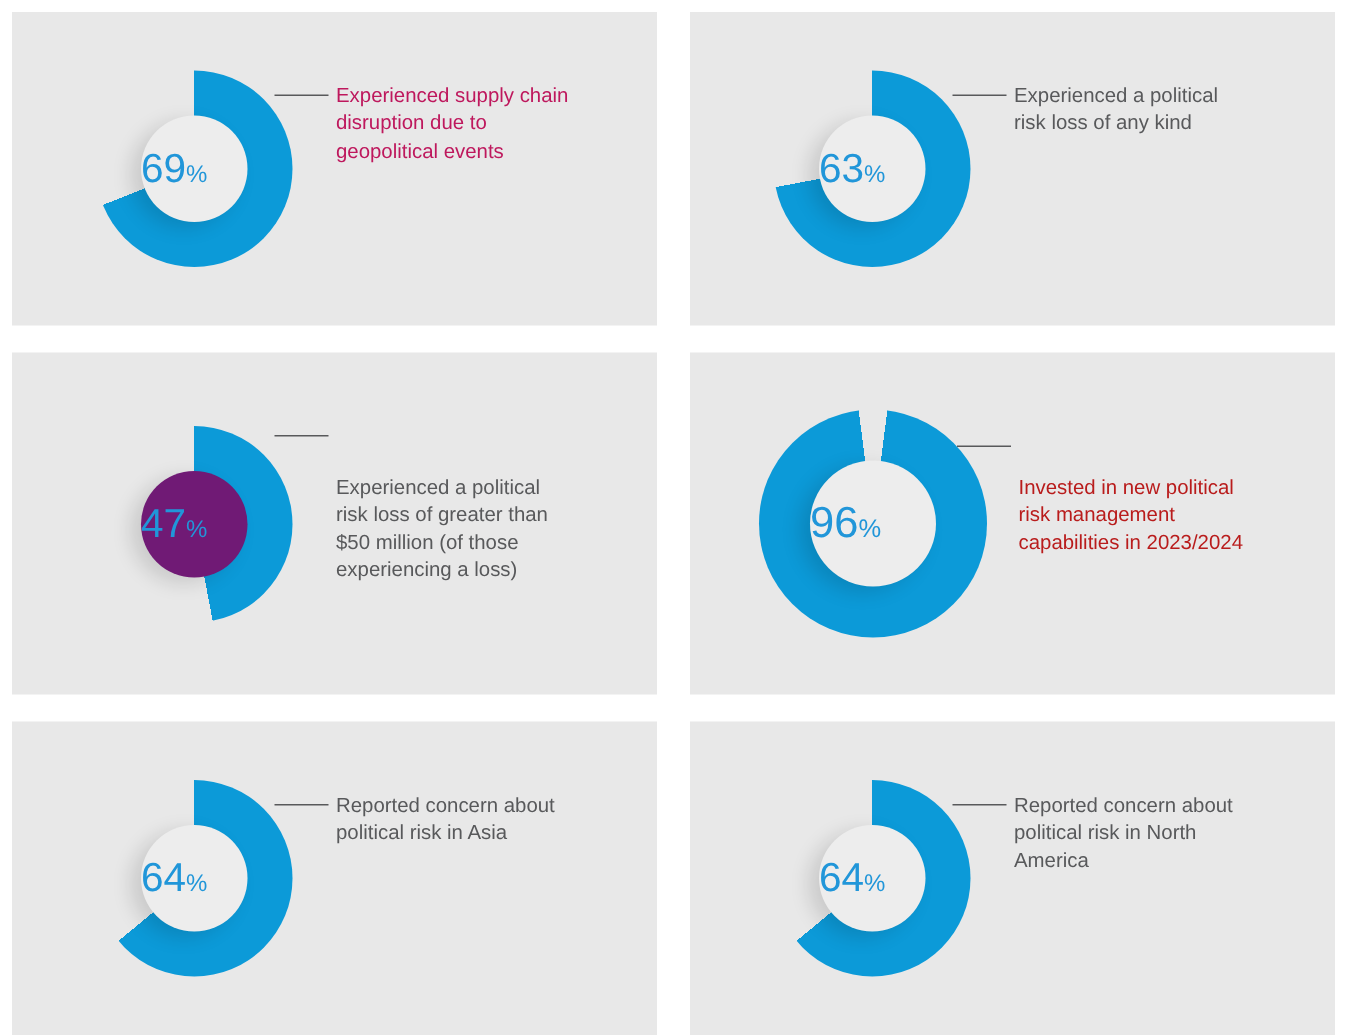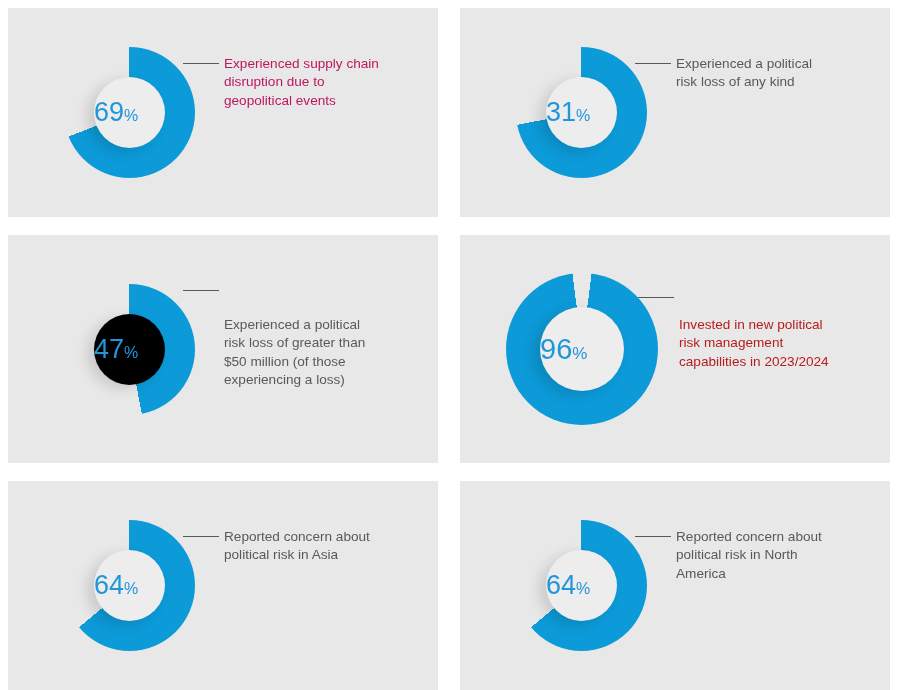--- a/index.html
+++ b/index.html
@@ -111,33 +111,33 @@
       <div class="leader" style="left: 175px; top: 55px; border-top-color: rgb(88, 89, 91);"></div>
       <div class="label" style="left: 216px; top: 47px; color: #be185d;">Experienced supply chain
 disruption due to
 geopolitical events</div>
     </div>
     <div class="stat-panel">
       <div class="donut-wrap" style="margin-left: 56px; width: 131px; height: 131px;">
         <div class="donut" style="width: 131px; height: 131px;">
           <div class="donut-ring" style="background: conic-gradient(rgb(12, 154, 216) 0deg, rgb(12, 154, 216) 259.2deg, rgb(232, 232, 232) 259.2deg, rgb(232, 232, 232) 360deg);"></div>
           <div class="donut-hole" style="width: 71px; height: 71px; left: 30px; top: 30px; background: rgb(237, 237, 237);">
-            <div class="pct"><span class="pct-num">31</span><span class="pct-sign">%</span></div>
+            <div class="pct"><span class="pct-num">63</span><span class="pct-sign">%</span></div>
           </div>
         </div>
       </div>
       <div class="leader" style="left: 175px; top: 55px; border-top-color: rgb(88, 89, 91);"></div>
       <div class="label" style="left: 216px; top: 47px; color: rgb(88, 89, 91);">Experienced a political
 risk loss of any kind</div>
     </div>
     <div class="stat-panel">
       <div class="donut-wrap" style="margin-left: 56px; width: 131px; height: 131px;">
         <div class="donut" style="width: 131px; height: 131px;">
           <div class="donut-ring" style="background: conic-gradient(rgb(12, 154, 216) 0deg, rgb(12, 154, 216) 169.2deg, rgb(232, 232, 232) 169.2deg, rgb(232, 232, 232) 360deg);"></div>
-          <div class="donut-hole" style="width: 71px; height: 71px; left: 30px; top: 30px; background: #000000;">
+          <div class="donut-hole" style="width: 71px; height: 71px; left: 30px; top: 30px; background: #701a75;">
             <div class="pct"><span class="pct-num">47</span><span class="pct-sign">%</span></div>
           </div>
         </div>
       </div>
       <div class="leader" style="left: 175px; top: 55px; border-top-color: rgb(88, 89, 91);"></div>
       <div class="label" style="left: 216px; top: 81px; color: rgb(88, 89, 91);">Experienced a political
 risk loss of greater than
 $50 million (of those
 experiencing a loss)</div>
     </div>

